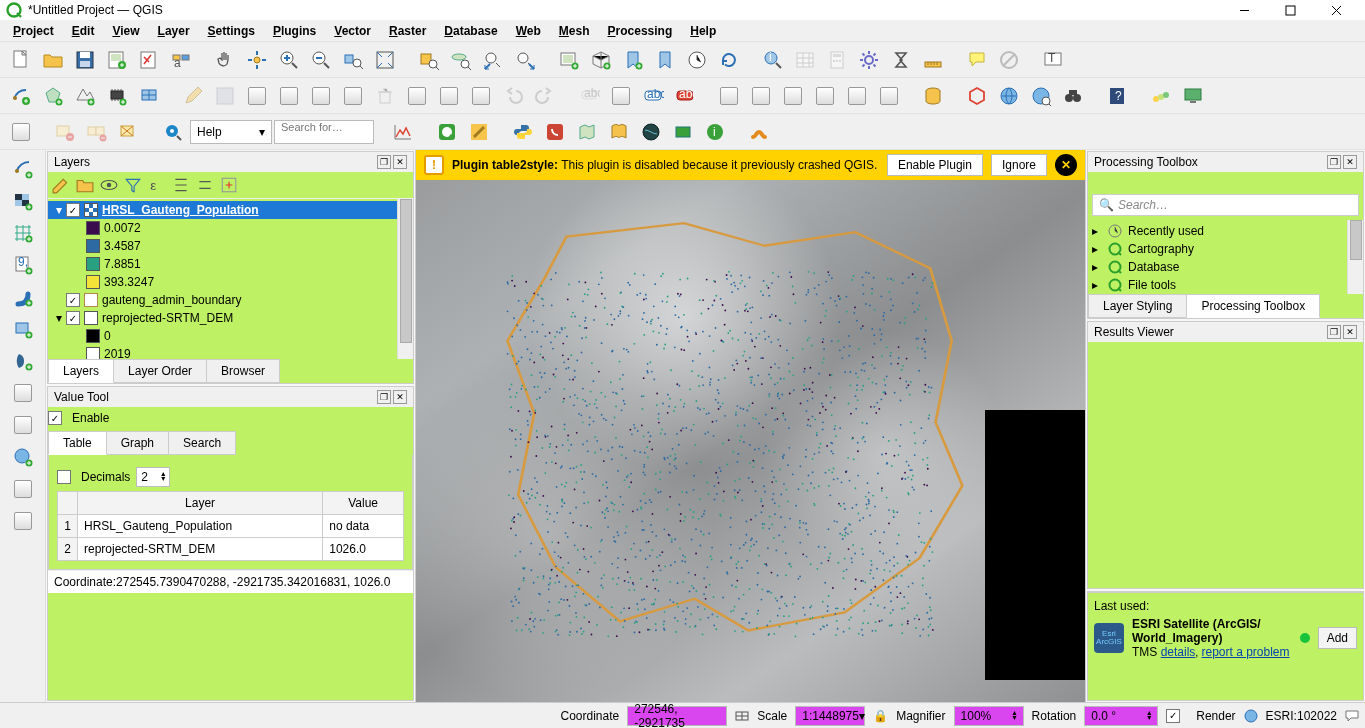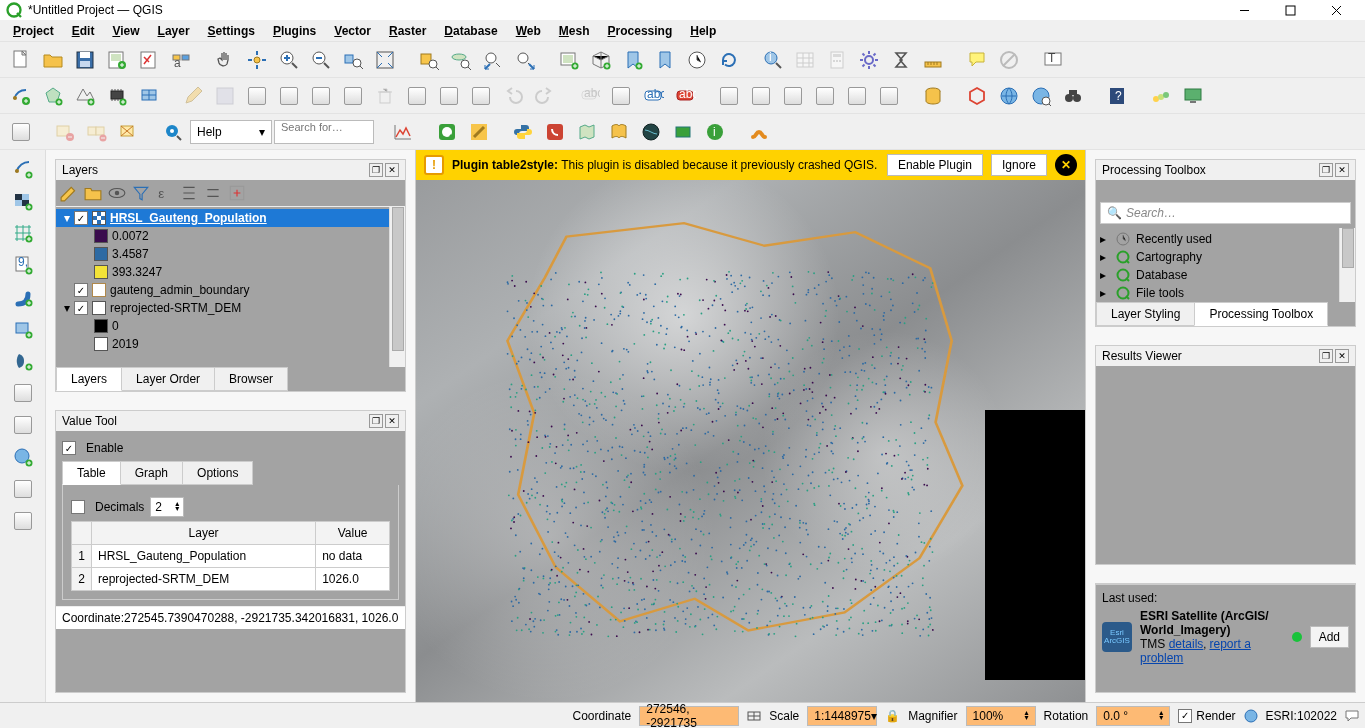--- a/index.html
+++ b/index.html
@@ -29,21 +29,21 @@
   .search-nom { width: 100px; height: 24px; border: 1px solid #bbb; background: #fff; padding: 0 6px; color: #777; font-size:11px; }
 
   
   .main { flex: 1; display: flex; overflow: hidden; }
   .vtoolbar { width: 46px; background: #f0f0f0; border-right: 1px solid #ddd; display:flex; flex-direction:column; align-items:center; padding-top:4px; gap:2px; }
   .vtoolbar .tbtn { width:34px; height:30px; }
 
   
   .leftcol { width: 370px; display: flex; flex-direction: column; background: #f7f7f7; border-right: 1px solid #ccc; }
 
-  .panel { background: #a3a3a3; border: 1px solid #ccc; margin: 9px; display:flex; flex-direction:column; }
+  .panel { background: #bef264; border: 1px solid #ccc; margin: 1px; display:flex; flex-direction:column; }
   .panel-title { background: #f0f0f0; padding: 3px 6px; display: flex; align-items: center; }
   .panel-title .pt-label { flex: 1; }
   .panel-title .pt-btn { width: 14px; height: 14px; border: 1px solid #999; margin-left: 2px; font-size:9px; display:flex; align-items:center; justify-content:center; }
   .layers-toolbar { padding: 4px; display:flex; gap:6px; flex-wrap:wrap; border-bottom:1px solid #eee; }
   .layers-toolbar .mini { width:18px; height:18px; display:inline-flex; align-items:center; justify-content:center; }
 
   .layer-tree { overflow-y: auto; padding: 2px 0; font-size:12px; position:relative; }
   .lt-row { display: flex; align-items:center; height: 18px; padding-left: 4px; }
   .lt-row.selected { background: #1e79d6; color: #fff; }
   .lt-expand { width: 14px; text-align:center; }
@@ -53,21 +53,21 @@
   .lt-label { white-space: nowrap; }
   .lt-row.selected .lt-label { text-decoration: underline; font-weight:600; }
   .lt-indent1 { width: 34px; }
   .tree-scroll { position:absolute; right:0; top:0; width:16px; height:100%; background:#f0f0f0; border-left:1px solid #ddd;}
   .tree-scroll .thumb{ position:absolute; top:0; left:2px; width:12px; height:90%; background:#c8c8c8; border:1px solid #aaa;}
 
   .tabs { display:flex; }
   .tab { padding:4px 14px; border:1px solid #ccc; background:#f0f0f0; margin-right:-1px; }
   .tab.active { background:#fff; border-bottom:1px solid #fff; position:relative; z-index:1; }
 
-  .vt-body { padding: 6px; }
+  .vt-body { }
   .vt-body label { display:flex; align-items:center; gap:6px; margin:4px 0; }
   .vt-table { width:100%; border-collapse:collapse; margin-top:4px; }
   .vt-table th, .vt-table td { border:1px solid #ccc; padding:4px 6px; text-align:left; background:#fff; }
   .vt-table th { background:#f3f3f3; font-weight:400; text-align:center; }
   .vt-table td.num { width:20px; text-align:center; background:#f3f3f3; }
   .spinner { width:34px; height:20px; border:1px solid #bbb; background:#fff; display:inline-flex; align-items:center; padding:0 4px; }
 
   .coord-line { padding:4px 6px; font-size:11px; background:#fff; border-top:1px solid #eee; }
 
   
@@ -101,21 +101,21 @@
   .last-used { border-top:1px solid #ccc; padding:6px; }
   .last-used .row { display:flex; align-items:center; gap:8px; }
   .lu-thumb { width:30px; height:30px; border-radius:4px; background:#2b5a8a; display:flex; align-items:center; justify-content:center; color:#79c8ff; font-size:8px; text-align:center; line-height:1; }
   .lu-dot { width:10px; height:10px; border-radius:50%; background:#19c33b; }
   .lu-add { border:1px solid #bbb; background:#f4f4f4; padding:3px 8px; }
   a.link { color:#0645ad; text-decoration:underline; }
 
   
   .status { height: 26px; background:#f0f0f0; border-top:1px solid #ccc; display:flex; align-items:center; gap:8px; padding:0 6px; font-size:11px; }
   .status .locator { flex: 0 0 240px; height:20px; border:1px solid #bbb; background:#fff; color:#888; display:flex; align-items:center; padding:0 6px; gap:4px; }
-  .status .fld { height:20px; border:1px solid #bbb; background:#fdba74; padding:0 6px; display:flex; align-items:center; }
+  .status .fld { height:20px; border:1px solid #bbb; background:#d946ef; padding:0 6px; display:flex; align-items:center; }
   .status .spacer { flex:1; }
   .lock { font-size:12px; }
   .status-icon { width:14px; height:14px; display:inline-flex; align-items:center; justify-content:center; }
 
   
   .ico-box { width:18px; height:18px; border:1px solid #999; border-radius:2px; background:linear-gradient(#fff,#ddd); }
   .svgico { display:block; }
 </style>
 </head>
 <body>
@@ -811,20 +811,25 @@
             <span class="lt-swatch" style="background: rgb(58, 11, 77);"></span>
             <span class="lt-label">0.0072</span>
           </div>
           <div class="lt-row">
             <span class="lt-indent1"></span>
             <span class="lt-swatch" style="background: rgb(45, 106, 163);"></span>
             <span class="lt-label">3.4587</span>
           </div>
           <div class="lt-row">
             <span class="lt-indent1"></span>
+            <span class="lt-swatch" style="background: rgb(42, 160, 131);"></span>
+            <span class="lt-label">7.8851</span>
+          </div>
+          <div class="lt-row">
+            <span class="lt-indent1"></span>
             <span class="lt-swatch" style="background: rgb(243, 227, 56);"></span>
             <span class="lt-label">393.3247</span>
           </div>
           <div class="lt-row">
             <span class="lt-expand"></span>
             <span class="lt-check on"></span>
             <span class="lt-swatch" style="background: rgb(255, 255, 255); border-color: rgb(176, 136, 74);"></span>
             <span class="lt-label">gauteng_admin_boundary</span>
           </div>
           <div class="lt-row">
@@ -861,21 +866,21 @@
         <span class="pt-btn">✕</span>
       </div>
       <div class="vt-body">
         <label>
           <span class="lt-check on"></span>
           <span>Enable</span>
         </label>
         <div class="tabs" style="margin-top:6px;">
           <span class="tab active">Table</span>
           <span class="tab">Graph</span>
-          <span class="tab">Options</span>
+          <span class="tab">Search</span>
         </div>
         <div style="border:1px solid #ccc; border-top:none; padding:8px;">
           <label>
             <span class="lt-check"></span>
             <span>Decimals</span>
             <span class="spinner">
                 <span>2</span>
                 <span style="margin-left:auto;font-size:8px;line-height:0.6">▴<br>▾</span>
               </span>
           </label>
@@ -2658,21 +2663,21 @@
   <span>Magnifier</span>
   <span class="fld" style="width:70px">
       <span>100%</span>
       <span style="margin-left:auto;font-size:8px;line-height:0.6">▴<br>▾</span>
     </span>
   <span>Rotation</span>
   <span class="fld" style="width:74px">
       <span>0.0 °</span>
       <span style="margin-left:auto;font-size:8px;line-height:0.6">▴<br>▾</span>
     </span>
-  <label style="display:flex;align-items:flex-end;gap:0">
+  <label style="display:flex;align-items:flex-end;gap:12px">
       <span class="lt-check on"></span>
       <span>Render</span>
     </label>
   <span class="status-icon">
       <svg viewBox="0 0 14 14">
         <circle cx="7" cy="7" r="6" fill="#79b5e5" stroke="#2b6fb5"></circle>
       </svg>
     </span>
   <span>ESRI:102022</span>
   <span class="status-icon">

